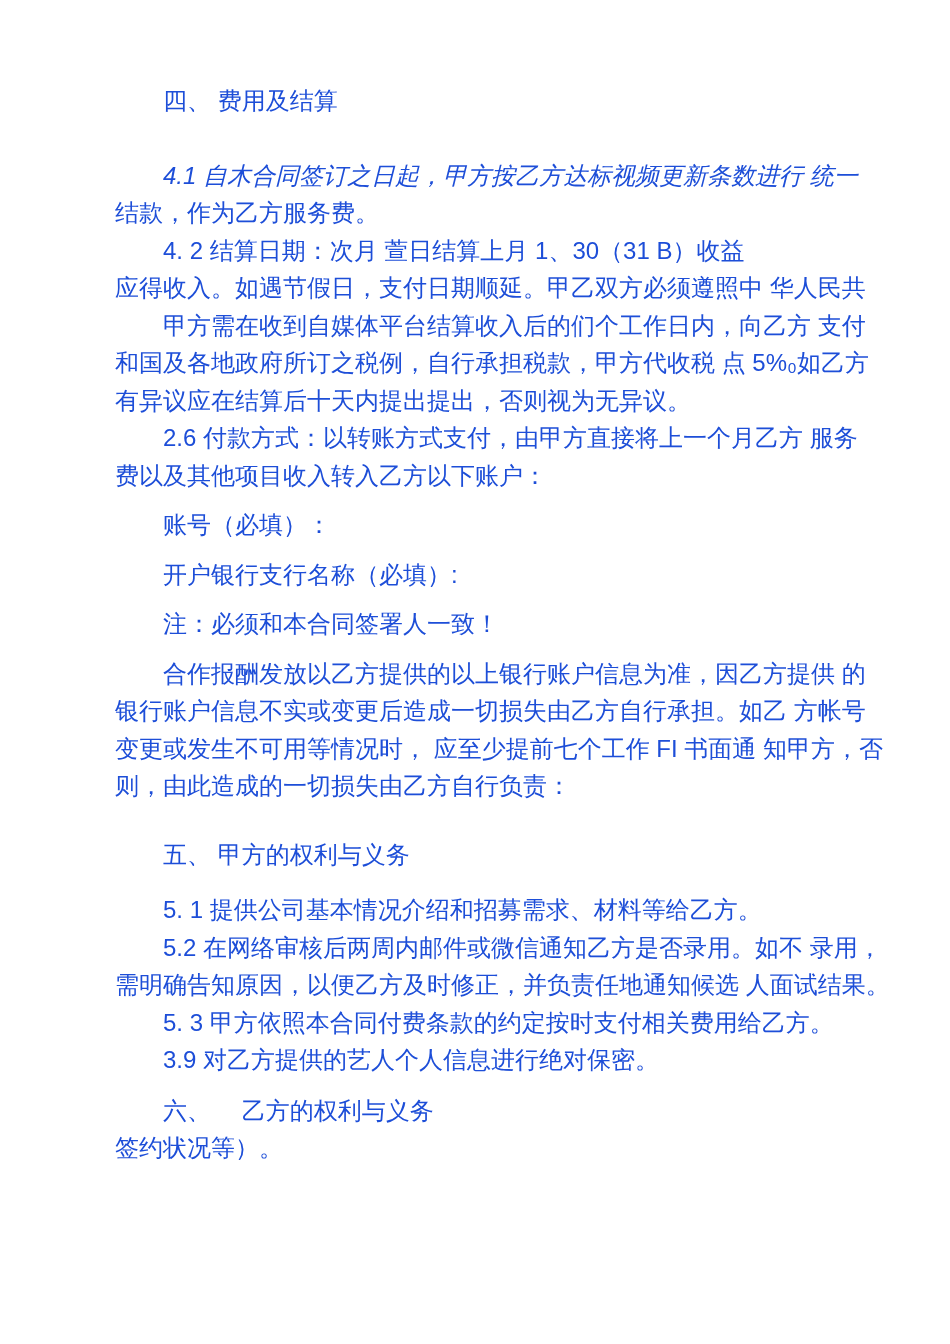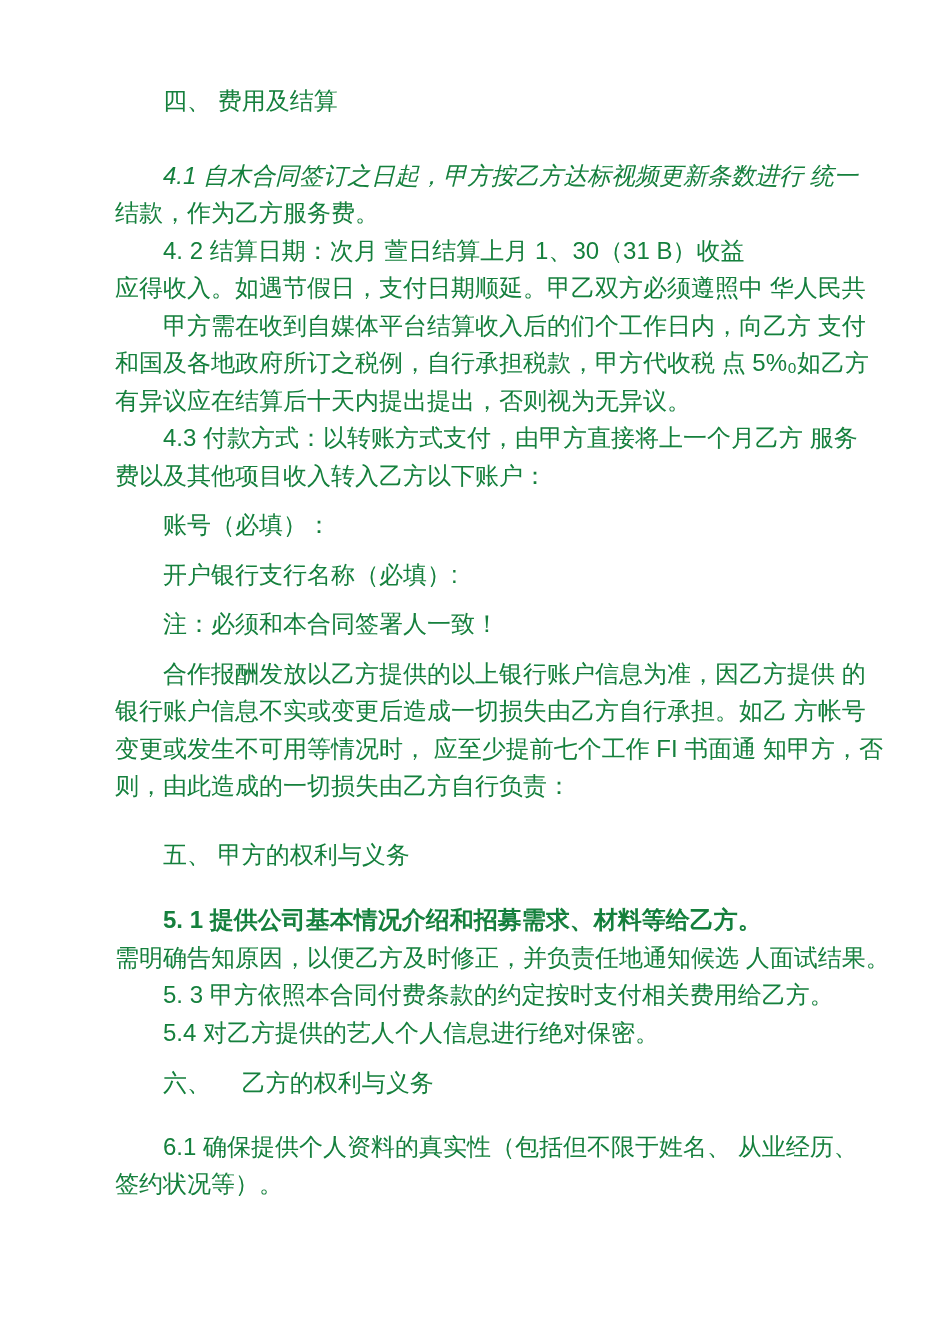--- a/index.html
+++ b/index.html
@@ -2,34 +2,34 @@
 <html><head>
 <meta charset="utf-8">
 <style>
   html, body { margin: 0; padding: 0; background: #ffffff; }
   .page {
     position: relative;
     width: 950px;
     height: 1344px;
     box-sizing: border-box;
     background: #ffffff;
-    color: #15803d;
+    color: #1d4ed8;
     font-family: "Liberation Sans", "DejaVu Sans", sans-serif;
     font-size: 24px;
     line-height: 37.5px;
     padding: 82px 88px 0 115px;
     overflow: hidden;
   }
   .line { white-space: pre; }
   .indent { padding-left: 48px; }
   
   .gap-blank   { margin-top: 37px; font-style: italic; }  
   .gap-bank    { margin-top: 12px; }  
   .gap-h5      { margin-top: 31px; }  
-  .gap-51      { margin-top: 28px; font-weight: bold; }  
+  .gap-51      { margin-top: 18px; }  
   .gap-h6      { margin-top: 13px; }  
   .gap-61      { margin-top: 26px; }  
 </style>
 </head>
 <body>
 
 <div class="page">
 
   <div class="line indent">四、 费用及结算</div>
 
@@ -43,46 +43,46 @@
   </div>
 
   <div>
     <div class="line">应得收入。如遇节假日，支付日期顺延。甲乙双方必须遵照中 华人民共</div>
     <div class="line indent">甲方需在收到自媒体平台结算收入后的们个工作日内，向乙方 支付</div>
     <div class="line">和国及各地政府所订之税例，自行承担税款，甲方代收税 点 5%₀如乙方</div>
     <div class="line">有异议应在结算后十天内提出提出，否则视为无异议。</div>
   </div>
 
   <div>
-    <div class="line indent">4.3 付款方式：以转账方式支付，由甲方直接将上一个月乙方 服务</div>
+    <div class="line indent">2.6 付款方式：以转账方式支付，由甲方直接将上一个月乙方 服务</div>
     <div class="line">费以及其他项目收入转入乙方以下账户：</div>
   </div>
 
   <div class="line indent gap-bank">账号（必填）：</div>
   <div class="line indent gap-bank">开户银行支行名称（必填）:</div>
   <div class="line indent gap-bank">注：必须和本合同签署人一致！</div>
 
   <div>
     <div class="line indent gap-bank">合作报酬发放以乙方提供的以上银行账户信息为准，因乙方提供 的</div>
     <div class="line">银行账户信息不实或变更后造成一切损失由乙方自行承担。如乙 方帐号</div>
     <div class="line">变更或发生不可用等情况时， 应至少提前七个工作 FI 书面通 知甲方，否</div>
     <div class="line">则，由此造成的一切损失由乙方自行负责：</div>
   </div>
 
   <div class="line indent gap-h5">五、 甲方的权利与义务</div>
 
   <div class="line indent gap-51">5. 1 提供公司基本情况介绍和招募需求、材料等给乙方。</div>
 
   <div>
+    <div class="line indent">5.2 在网络审核后两周内邮件或微信通知乙方是否录用。如不 录用，</div>
     <div class="line">需明确告知原因，以便乙方及时修正，并负责任地通知候选 人面试结果。</div>
   </div>
 
   <div class="line indent">5. 3 甲方依照本合同付费条款的约定按时支付相关费用给乙方。</div>
-  <div class="line indent">5.4 对乙方提供的艺人个人信息进行绝对保密。</div>
+  <div class="line indent">3.9 对乙方提供的艺人个人信息进行绝对保密。</div>
 
   <div class="line indent gap-h6">六、　 乙方的权利与义务</div>
 
   <div>
-    <div class="line indent gap-61">6.1 确保提供个人资料的真实性（包括但不限于姓名、 从业经历、</div>
     <div class="line">签约状况等）。</div>
   </div>
 
 </div>
 
 </body></html>

